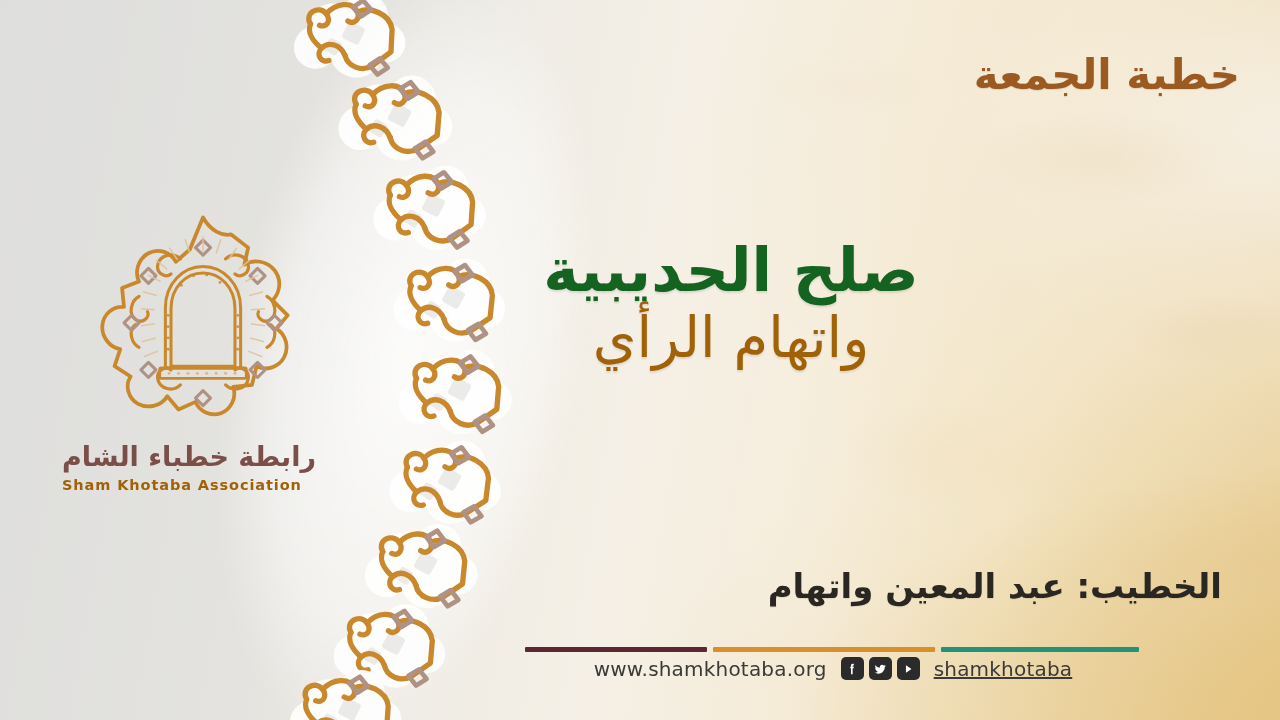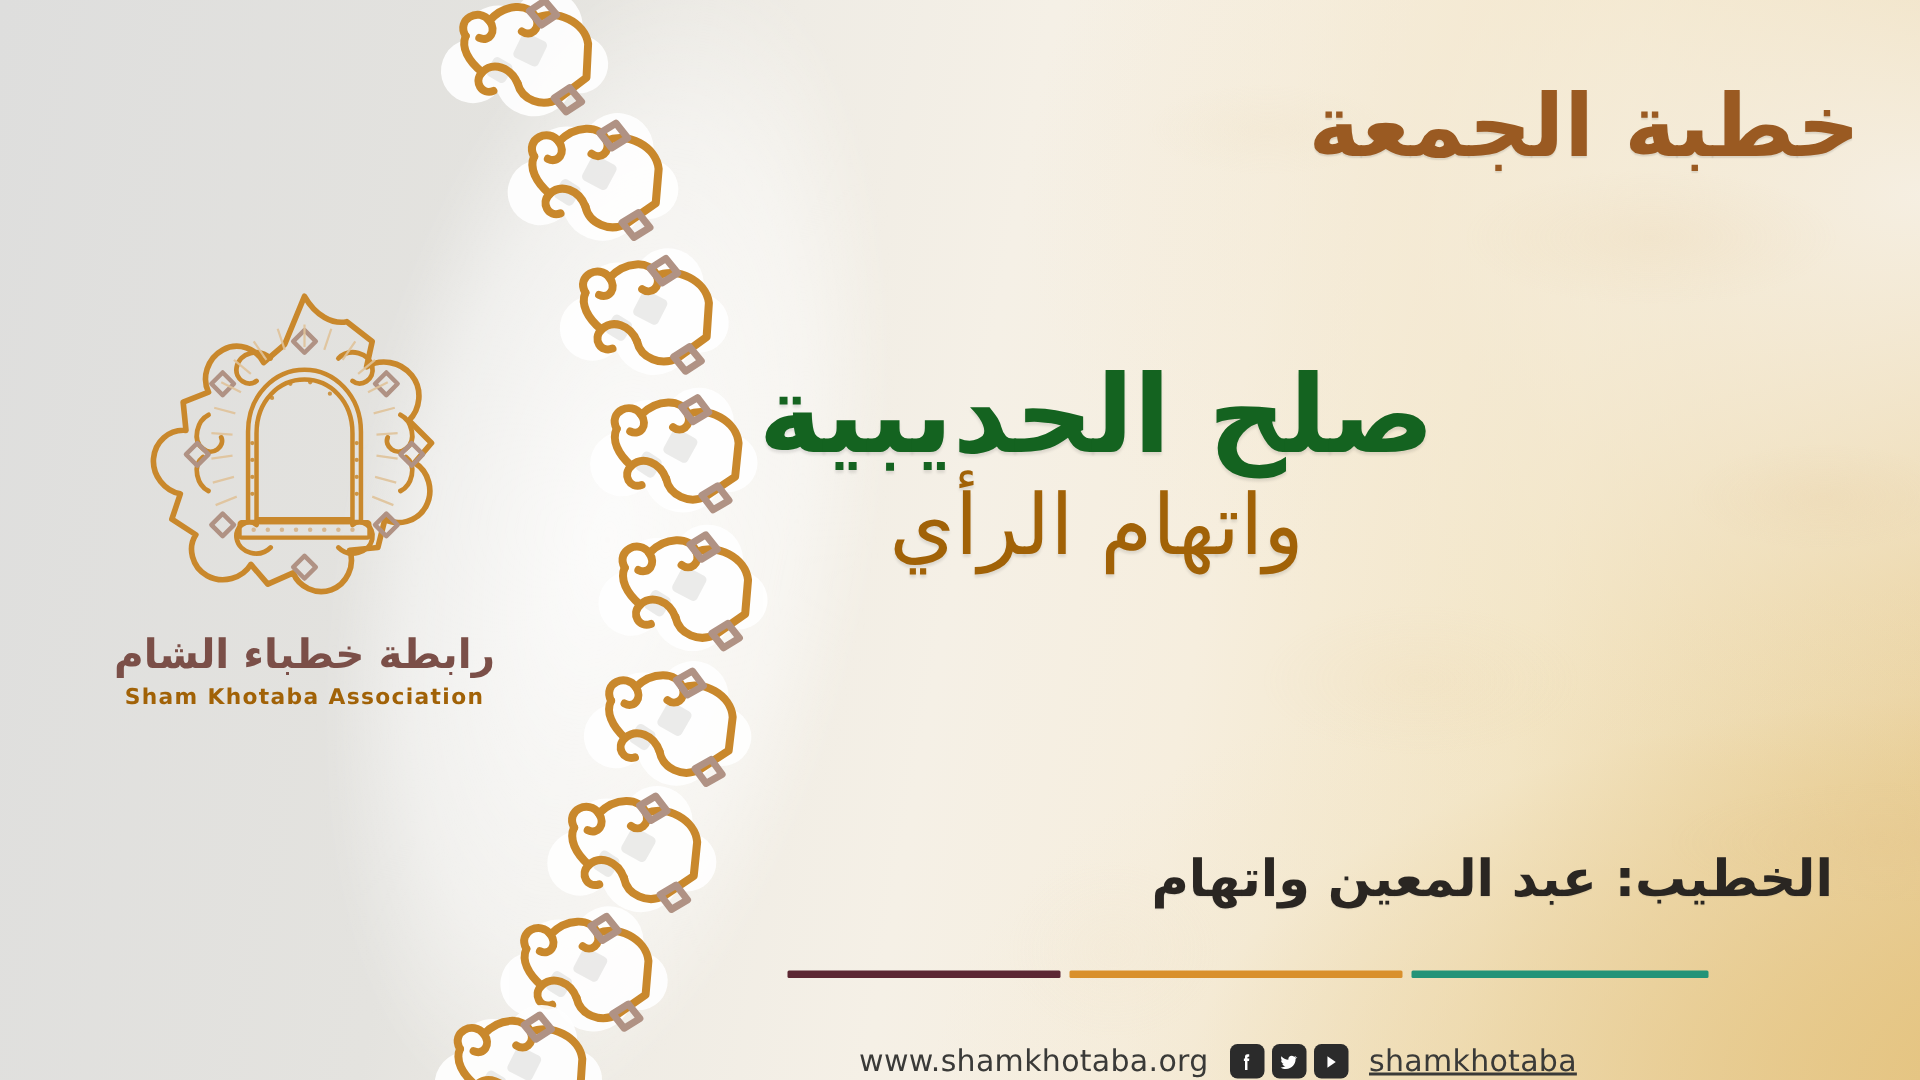--- a/index.html
+++ b/index.html
@@ -71,23 +71,23 @@
     position: absolute;
     inset: 0;
     pointer-events: none;
   }
   .ornaments svg { display:block; }
 
   
   .logo-block {
     position: absolute;
     left: 62px;
-    top: 190px;
+    top: 210px;
     width: 282px;
-    text-align: center;
+    text-align: left;
   }
   .logo-mark { width: 228px; height: 222px; margin: 0 auto; display:block; }
   .logo-ar {
     margin-top: 10px;
     font-size: 27px;
     font-weight: 700;
     color: #7b4f48;
     letter-spacing: 0.5px;
     direction: rtl;
     line-height: 1.1;
@@ -98,38 +98,38 @@
     font-weight: 700;
     color: #a16207;
     letter-spacing: 0.9px;
   }
 
   
   .kicker {
     position: absolute;
     right: 40px;
     top: 50px;
-    font-size: 58px;
+    font-size: 42px;
     font-weight: 700;
     color: #9a5a22;
     direction: rtl;
     letter-spacing: 0.5px;
     text-shadow: 0 1px 1px rgba(0,0,0,0.10);
   }
 
   .title-wrap {
     position: absolute;
     right: 44px;
     top: 238px;
     width: 1010px;
     text-align: center;
     direction: rtl;
   }
   .title-line1 {
-    font-size: 72px;
+    font-size: 60px;
     font-weight: 700;
     color: #146320;
     line-height: 1.08;
     letter-spacing: 1px;
     text-shadow: 0 2px 2px rgba(0,0,0,0.10);
   }
   .title-line2 {
     margin-top: 4px;
     font-size: 56px;
     font-weight: 400;
@@ -156,29 +156,28 @@
     top: 647px;
     height: 5px;
     border-radius: 1px;
   }
   .rule-maroon { left: 525px; width: 182px; background: #5c2733; }
   .rule-orange { left: 713px; width: 222px; background: #d9902c; }
   .rule-teal   { left: 941px; width: 198px; background: #239378; }
 
   .footer-row {
     position: absolute;
-    left: 504px;
+    left: 525px;
     top: 657px;
     width: 616px;
     height: 34px;
     display: flex;
-    align-items: flex-end;
+    align-items: flex-start;
     justify-content: center;
     gap: 14px;
-    margin-top: 28px;
   }
   .site-url {
     font-size: 20px;
     color: #3a3a38;
     letter-spacing: 0.2px;
     white-space: nowrap;
   }
   .social-icons {
     display: flex;
     align-items: center;

